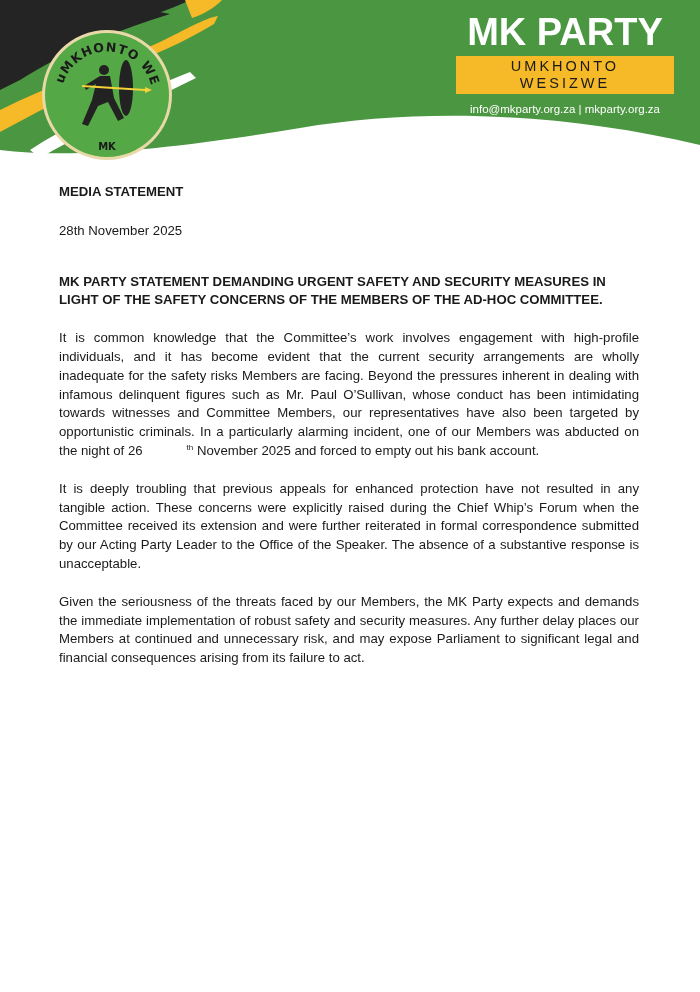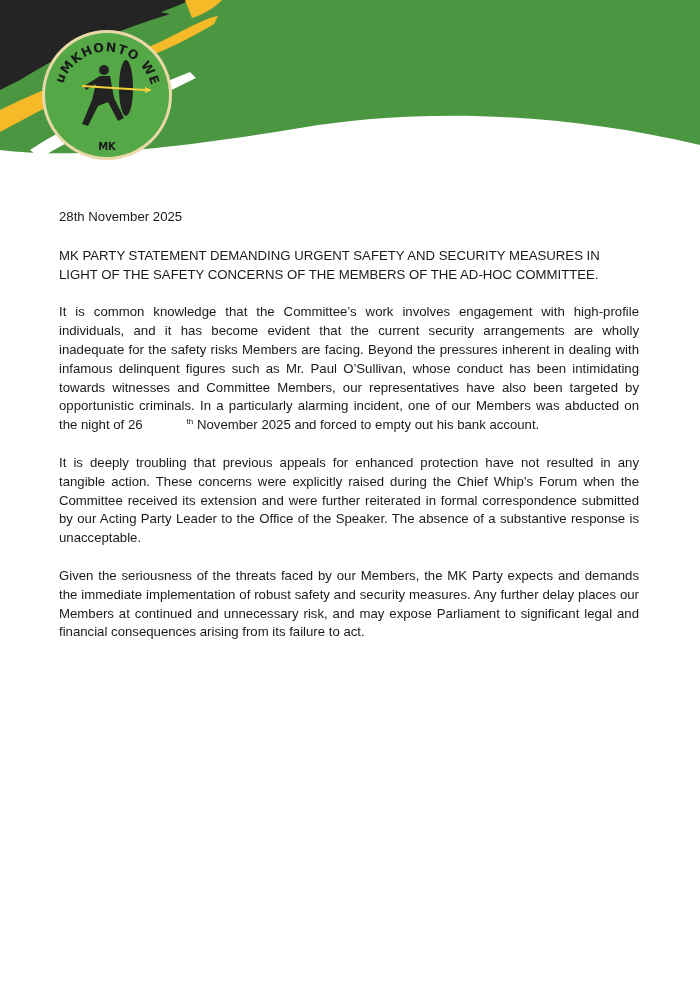--- a/index.html
+++ b/index.html
@@ -9,22 +9,22 @@
   .header svg { position: absolute; left: 0; top: 0; }
   .brand { position: absolute; right: 26px; top: 12px; text-align: center; width: 218px; }
   .brand-title { font-family: "Liberation Sans", sans-serif; font-weight: bold; color: #ffffff;
                  font-size: 38px; line-height: 40px; letter-spacing: 0px; }
   .brand-sub { display: inline-block; background: #f6b928; color: #1a1a1a; font-size: 14.5px;
                letter-spacing: 3px; padding: 2px 8px; margin-top: 4px; line-height: 17px; }
   .brand-contact { color: #ffffff; font-size: 11.5px; margin-top: 9px; white-space: nowrap; }
   .content { position: absolute; left: 59px; top: 180px; width: 580px;
              font-family: "Liberation Sans", sans-serif; font-size: 13.2px; line-height: 18.8px; }
   .label { font-weight: bold; margin: 3px 0 0 0; }
-  .date { margin: 28px 0 0 0; }
-  .headline { font-weight: normal; margin: 20px 0 0 0; }
+  .date { margin: 20px 0 0 0; }
+  .headline { font-weight: bold; margin: 32px 0 0 0; }
   .para { text-align: justify; margin: 19px 0 0 0; }
   sup { font-size: 8px; line-height: 0; padding-left: 44px; }
 </style>
 </head>
 <body>
 
 <div class="header">
   <svg width="700" height="175" viewBox="0 0 700 175">
 
     <path d="M0 0 H700 V145 C560 112 420 108 300 128 C190 146 80 160 0 150 Z" fill="#4b9640"></path>
@@ -49,21 +49,27 @@
       <line x1="82" y1="86" x2="145" y2="90" stroke="#f6d23a" stroke-width="2"></line>
       <path d="M145 87 L152 90 L145 93 Z" fill="#f6d23a"></path>
       <path id="ringpath" d="M62 88 A46 46 0 0 1 152 88" fill="none"></path>
       <text font-family="DejaVu Sans, sans-serif" font-weight="bold" font-size="12.5" fill="#1a1a1a" letter-spacing="1">
         <textPath href="#ringpath" startOffset="4" id="ring-text-path">uMKHONTO WESIZWE</textPath>
       </text>
       <text x="107" y="150" text-anchor="middle" font-family="DejaVu Sans, sans-serif" font-weight="bold" font-size="10" fill="#1a1a1a" id="logo-initials">MK</text>
     </g>
   </svg>
 
+  <div class="brand">
+    <div class="brand-title">MK PARTY</div>
+    <div class="brand-sub">UMKHONTO WESIZWE</div>
+    <div class="brand-contact">info@mkparty.org.za | mkparty.org.za</div>
+  </div>
 </div>
 
 <div class="content">
+  <p class="label">MEDIA STATEMENT</p>
   <p class="date">28th November 2025</p>
   <p class="headline">MK PARTY STATEMENT DEMANDING URGENT SAFETY AND SECURITY MEASURES IN LIGHT OF THE SAFETY CONCERNS OF THE MEMBERS OF THE AD-HOC COMMITTEE.</p>
   <p class="para"><span>It is common knowledge that the Committee’s work involves engagement with high-profile individuals, and it has become evident that the current security arrangements are wholly inadequate for the safety risks Members are facing. Beyond the pressures inherent in dealing with infamous delinquent figures such as Mr. Paul O’Sullivan, whose conduct has been intimidating towards witnesses and Committee Members, our representatives have also been targeted by opportunistic criminals. In a particularly alarming incident, one of our Members was abducted on the night of 26</span><sup>th</sup><span> November 2025 and forced to empty out his bank account.</span></p>
   <p class="para">It is deeply troubling that previous appeals for enhanced protection have not resulted in any tangible action. These concerns were explicitly raised during the Chief Whip’s Forum when the Committee received its extension and were further reiterated in formal correspondence submitted by our Acting Party Leader to the Office of the Speaker. The absence of a substantive response is unacceptable.</p>
   <p class="para">Given the seriousness of the threats faced by our Members, the MK Party expects and demands the immediate implementation of robust safety and security measures. Any further delay places our Members at continued and unnecessary risk, and may expose Parliament to significant legal and financial consequences arising from its failure to act.</p>
 </div>
 
 </body></html>

